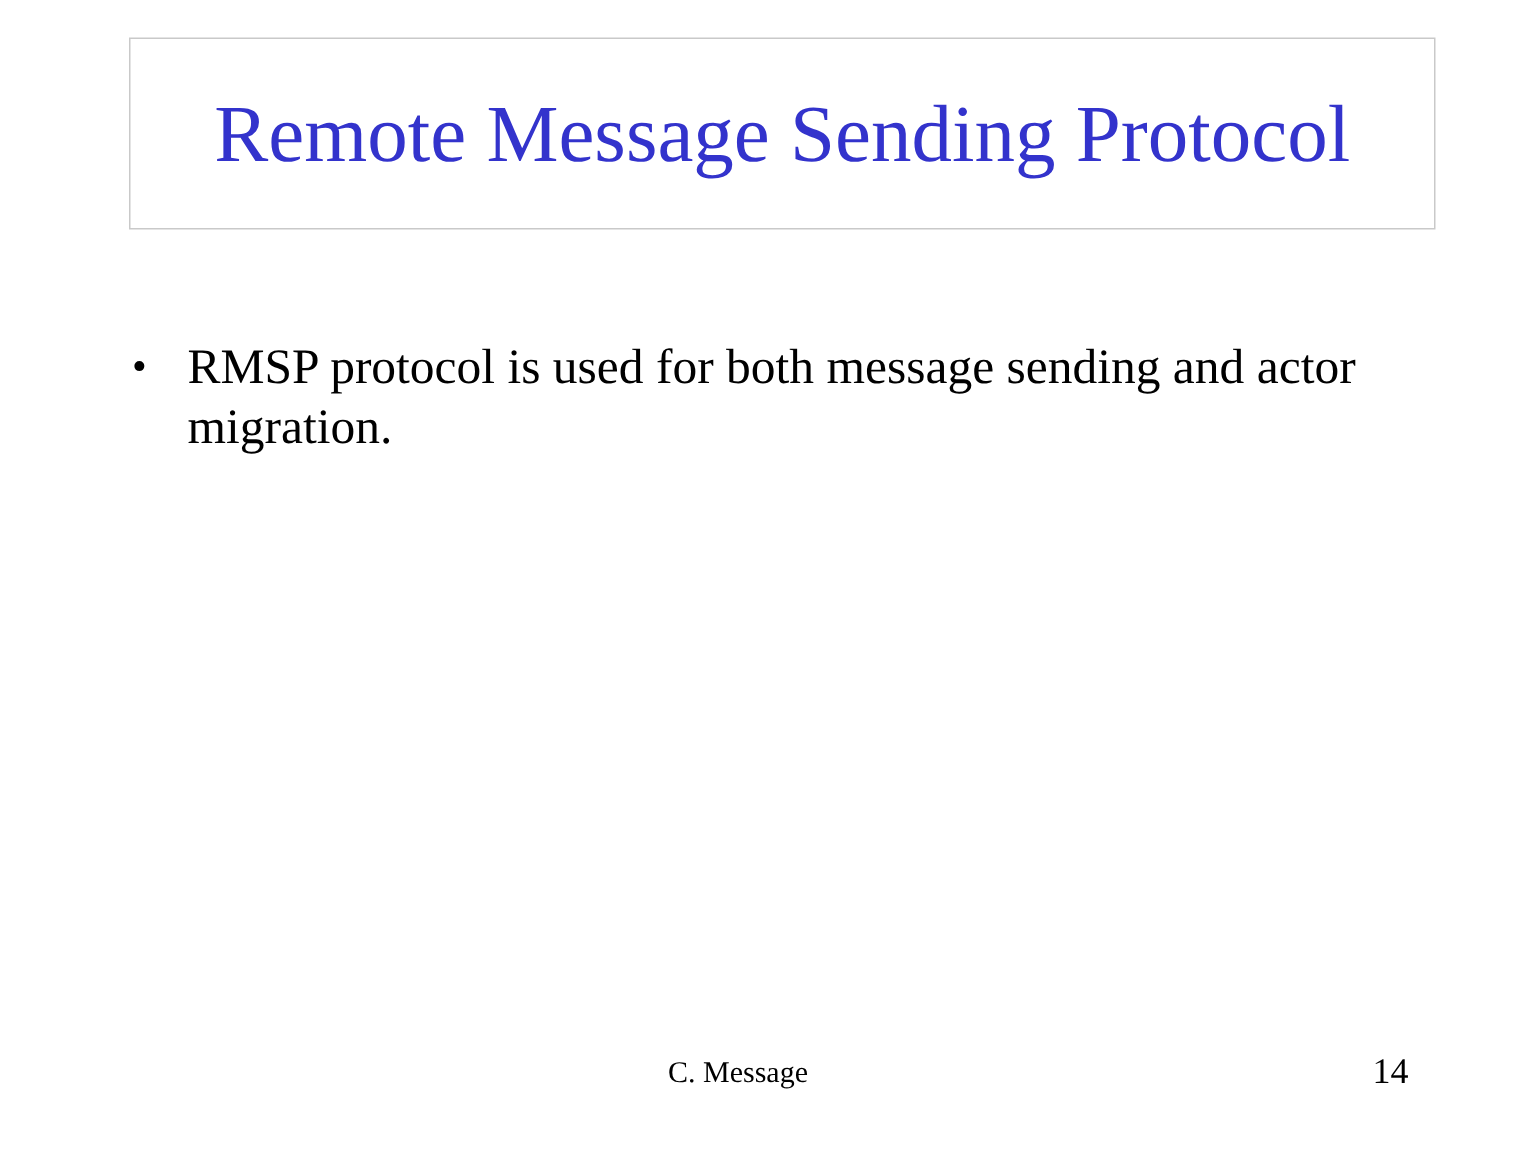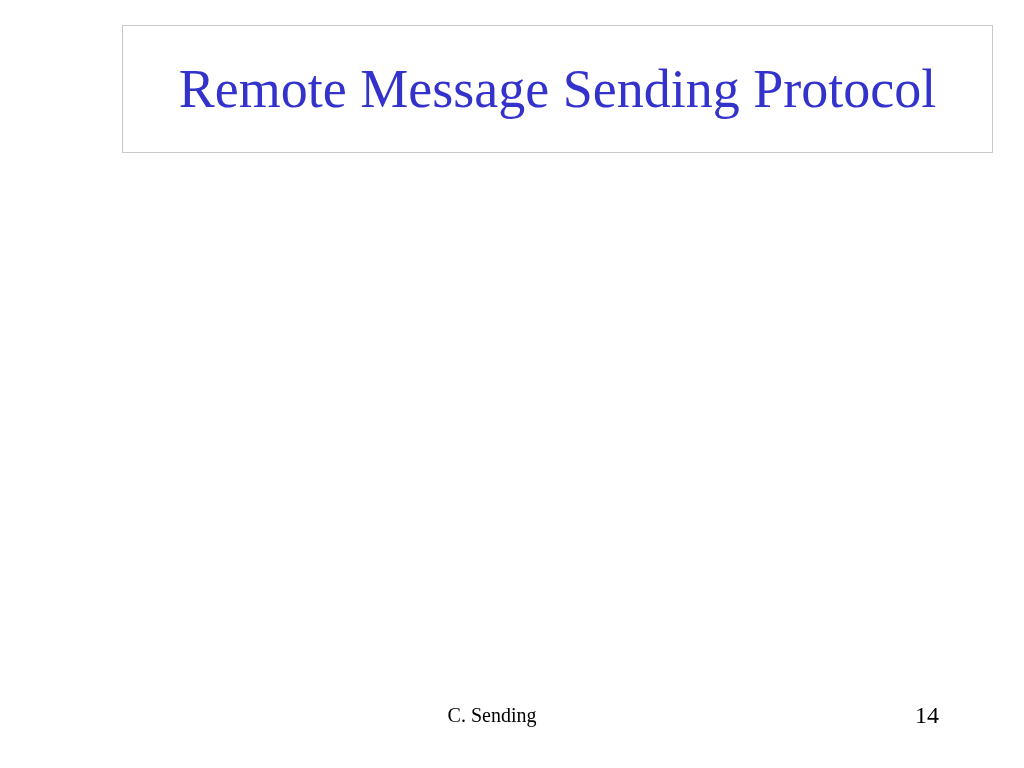--- a/index.html
+++ b/index.html
@@ -19,21 +19,20 @@
     position: absolute;
     left: 86px;
     top: 25px;
     width: 869px;
     height: 126px;
     border: 1px solid var(--box_border, #c9c9c9);
     background: var(--background, #ffffff);
     display: flex;
     align-items: center;
     justify-content: center;
-    margin-left: 36px;
   }
   .title {
     margin: 0;
     font-size: 54px;
     font-weight: normal;
     color: var(--title_text, #3333cc);
     white-space: nowrap;
     letter-spacing: 0px;
   }
   .bullets {
@@ -84,19 +83,20 @@
 </head>
 <body>
 
 <div class="slide">
 
   <div class="title-box">
     <h1 class="title">Remote Message Sending Protocol</h1>
   </div>
 
   <ul class="bullets">
+    <li class="bullet">RMSP protocol is used for both message sending and actor migration.</li>
   </ul>
 
-  <div class="footer-author">C. Sending</div>
+  <div class="footer-author">C. Message</div>
 
   <div class="footer-page-number">14</div>
 
 </div>
 
 </body></html>

